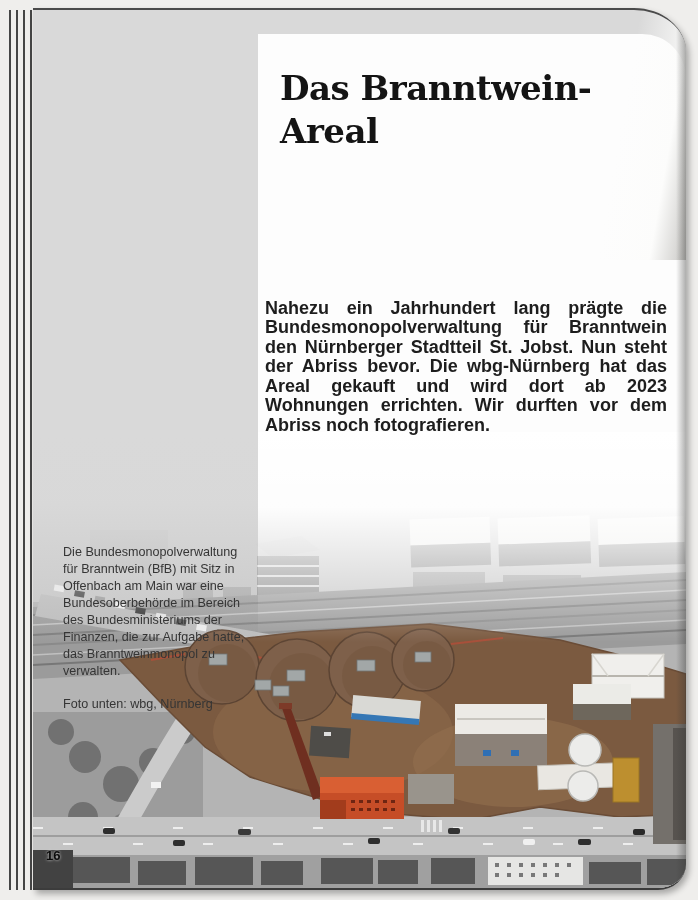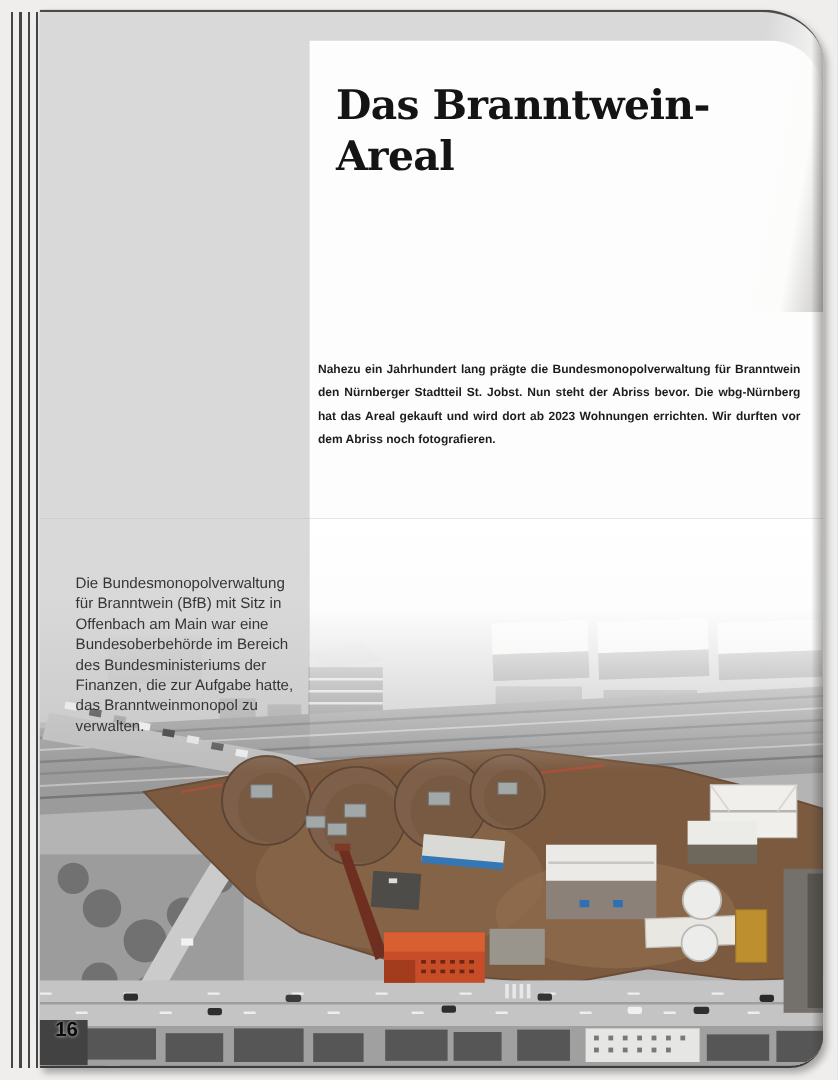--- a/index.html
+++ b/index.html
@@ -29,34 +29,34 @@
     background:#fdfdfd;border-top-right-radius:44px;
   }
   .headline{
     position:absolute;left:247px;top:34px;width:400px;
     font-family:"DejaVu Serif", serif;font-weight:bold;color:#141414;
     font-size:34px;line-height:1.28;letter-spacing:-.5px;
   }
   .headline span{display:block;}
   .intro{
     position:absolute;left:232px;top:156px;width:402px;
-    font-size:10px;font-weight:bold;line-height:19.5px;color:#1d1d1d;
+    font-size:18px;font-weight:bold;line-height:19.5px;color:#1d1d1d;
     text-align:justify;hyphens:auto;
   }
   .sidebar{
     position:absolute;left:30px;top:247px;width:192px;
     font-size:12.6px;line-height:17px;color:#353535;z-index:3;
   }
   .sidebar p{margin:5px 0 16px 0;}
   .photo{
     position:absolute;left:0;top:422px;width:653px;height:456px;z-index:2;
   }
   .pagenum{
     position:absolute;left:13px;top:838px;z-index:4;
-    font-size:17px;font-weight:bold;color:#0b0b0b;text-shadow:0 0 3px #d8d8d8;
+    font-size:13px;font-weight:bold;color:#0b0b0b;text-shadow:0 0 3px #d8d8d8;
   }
   .txt{position:relative;z-index:3;}
   .curl-highlight{
     position:absolute;top:0;right:0;width:110px;height:250px;z-index:5;pointer-events:none;
     background:linear-gradient(100deg, rgba(255,255,255,0) 42%, rgba(252,252,251,.85) 76%, rgba(198,197,194,.95) 100%);
   }
   .edge-shade{
     position:absolute;top:0;right:0;width:10px;height:100%;z-index:6;pointer-events:none;
     background:linear-gradient(to right, rgba(0,0,0,0), rgba(55,55,53,.40));
   }
@@ -323,20 +323,21 @@
     </svg>
 
     <h1 class="headline txt">
       <span>Das Branntwein-Areal</span>
     </h1>
 
     <p class="intro txt">Nahezu ein Jahrhundert lang prägte die Bundesmonopolverwaltung für Branntwein den Nürnberger Stadtteil St. Jobst. Nun steht der Abriss bevor. Die wbg-Nürnberg hat das Areal gekauft und wird dort ab 2023 Wohnungen errichten. Wir durften vor dem Abriss noch fotografieren.</p>
 
     <div class="sidebar txt">
       <p>Die Bundesmonopolverwaltung für Branntwein (BfB) mit Sitz in Offenbach am Main war eine Bundesoberbehörde im Bereich des Bundesministeriums der Finanzen, die zur Aufgabe hatte, das Branntweinmonopol zu verwalten.</p>
+      <p>Foto unten: wbg, Nürnberg</p>
     </div>
 
     <div class="pagenum">16</div>
 
     <div class="curl-highlight"></div>
     <div class="edge-shade"></div>
   </div>
 
 </div>
 

